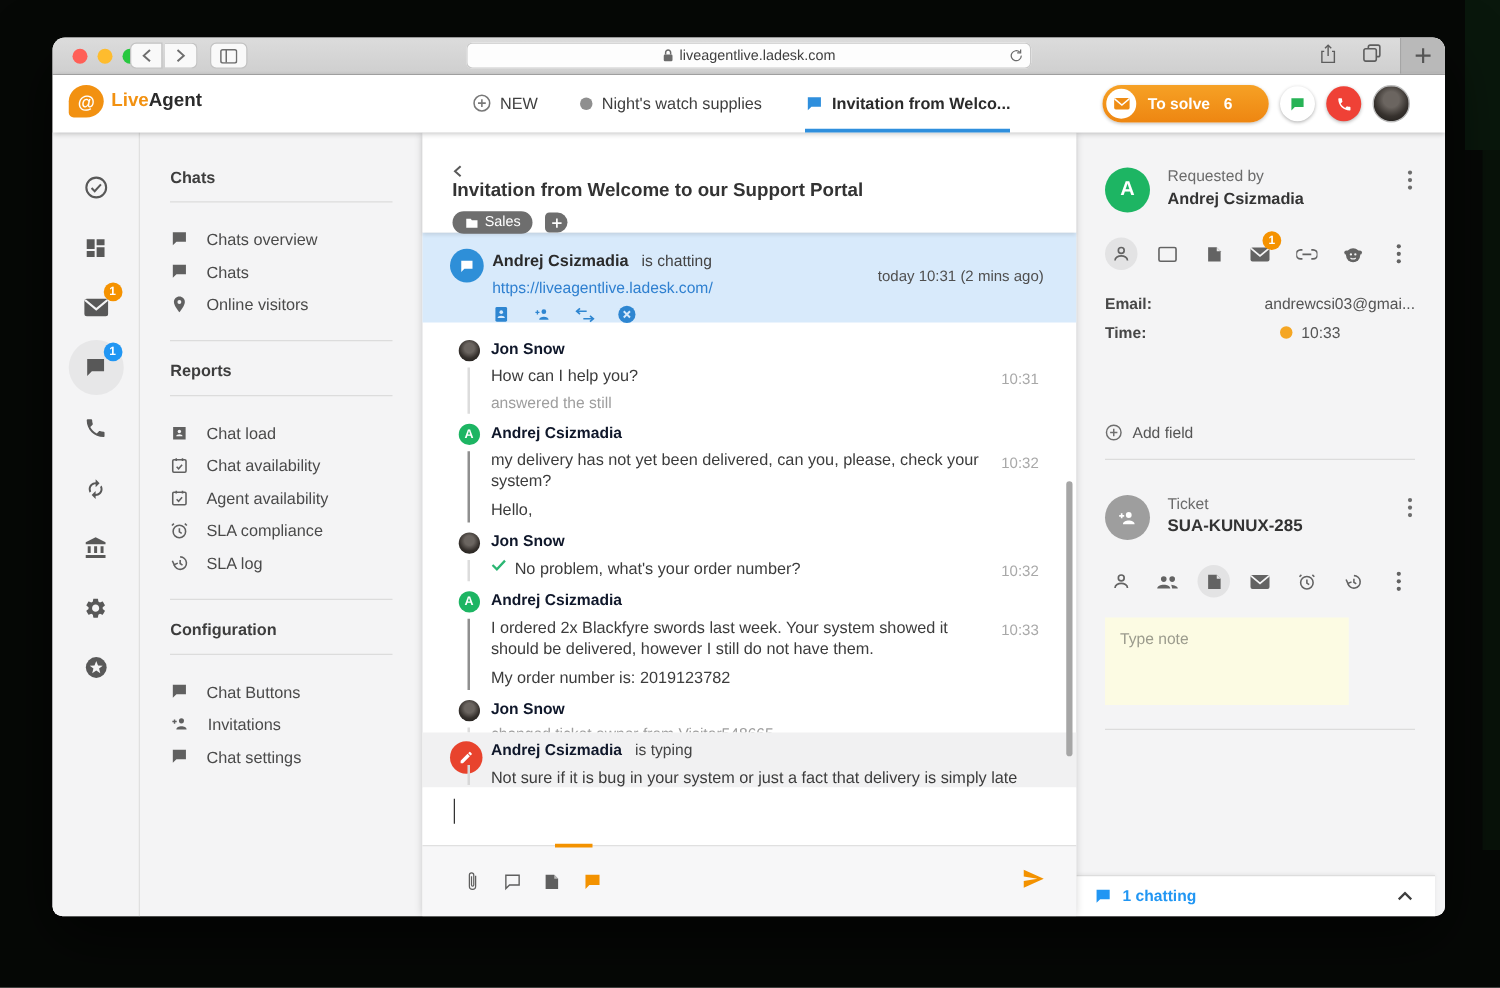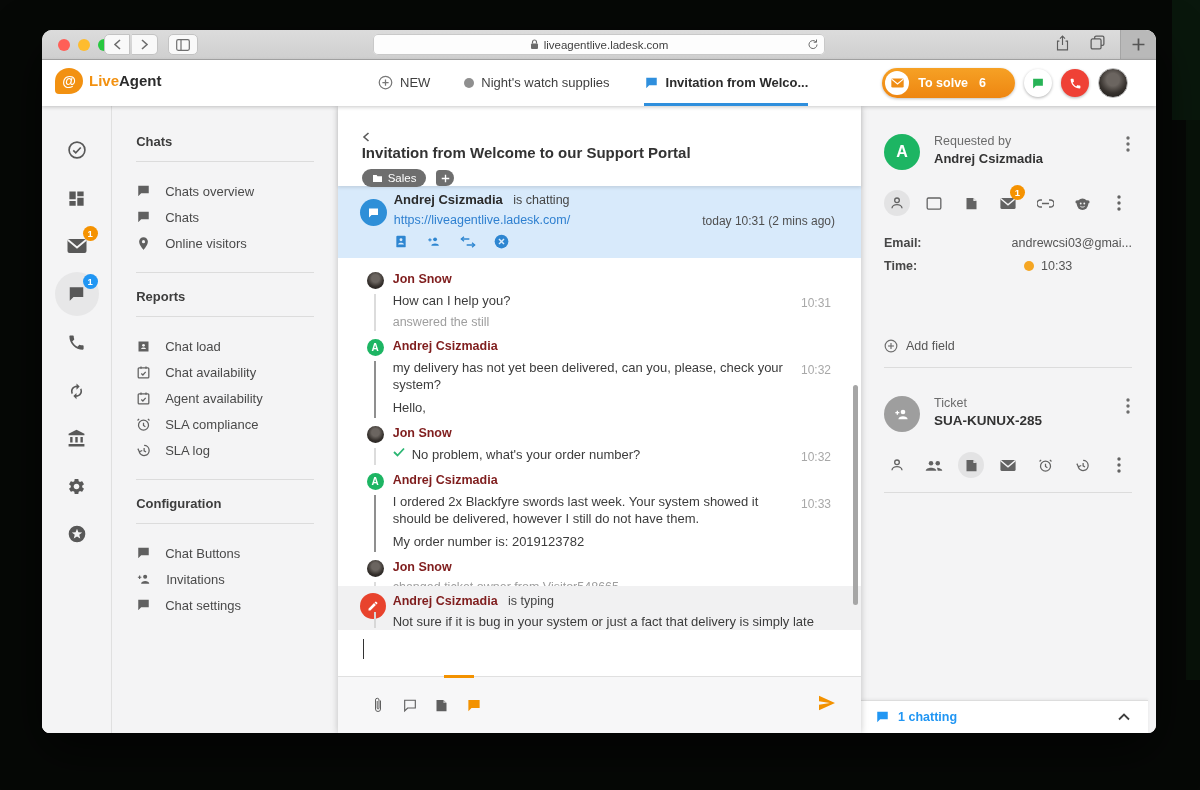--- a/index.html
+++ b/index.html
@@ -63,36 +63,36 @@
   .menu-gap { height:16px; }
 
   .main { position:relative; width:560px; background:#fff; box-shadow:0 0 7px rgba(0,0,0,.22); z-index:10; display:flex; flex-direction:column; }
   .thead { height:80px; padding:8px 24px 0 24px; position:relative; z-index:5; box-shadow:0 2px 3px rgba(0,0,0,.10); background:#fff; }
   .back-ch { color:#5a5a5a; margin-left:-12px; }
   .ttitle { font-size:15px; font-weight:bold; color:#333; margin-top:2px; }
   .tagrow { display:flex; align-items:center; gap:10px; margin-top:8px; }
   .tagpill { background:#6e6e6e; color:#fff; font-size:11.5px; font-weight:normal; border-radius:9px; height:18px; display:flex; align-items:center; gap:5px; padding:0 10px; }
   .tagadd { width:18px; height:16px; background:#6e6e6e; border-radius:4px 9px 9px 4px; color:#fff; display:flex; align-items:center; justify-content:center; }
 
-  .banner { height:72px; background:#d8eafb; position:relative; padding:4px 24px 0 56px; }
+  .banner { height:72px; background:#d8eafb; position:relative; padding:14px 24px 0 56px; }
   .banner-av { position:absolute; left:22px; top:13px; width:27px; height:27px; border-radius:50%; background:#2e8fd8; color:#fff; display:flex; align-items:center; justify-content:center; }
   .banner-name { font-size:13px; font-weight:bold; color:#2b2b2b; }
   .banner-status { font-size:12.5px; color:#444; margin-left:6px; }
   .banner-link { font-size:12.5px; color:#2f80d0; margin-top:5px; }
   .banner-time { position:absolute; right:26px; top:28px; font-size:12px; color:#4f4f4f; }
   .banner-icons { display:flex; gap:18px; margin-top:7px; color:#2e86d1; align-items:center; }
 
   .messages { flex:1; padding-top:14px; overflow:hidden; position:relative; }
   .msg { position:relative; padding:0 70px 10px 55px; }
   .msg-av { position:absolute; left:29px; top:0; width:17px; height:17px; border-radius:50%; }
   .msg-av.photo { background:radial-gradient(circle at 50% 38%, #6b6560 0 28%, #35302c 60%, #181614 100%); }
   .msg-av.green { background:#1db563; color:#fff; font-size:10px; font-weight:bold; display:flex; align-items:center; justify-content:center; }
   .msg-bar { position:absolute; left:36px; top:22px; bottom:8px; width:2px; background:#dcdcdc; }
   .msg-bar.dark { background:#8f8f8f; }
-  .mname { font-size:12.5px; font-weight:bold; color:#7f1d1d; }
+  .mname { font-size:12.5px; font-weight:bold; color:#0f172a; }
   .mline { font-size:13px; color:#3c3c3c; margin-top:6px; line-height:17px; display:flex; align-items:flex-start; gap:7px; }
   .mnote { font-size:12.5px; color:#9e9e9e; margin-top:6px; }
   .mtime { position:absolute; right:30px; top:24px; font-size:12px; color:#a8a8a8; }
   .chk { color:#2bb673; flex:0 0 auto; margin-top:1px; }
 
   .mscroll { position:absolute; right:3px; top:279px; width:5px; height:220px; background:#a6a6a6; border-radius:3px; z-index:20; }
 
   .typing { height:44px; background:#f1f1f2; position:relative; padding:5px 24px 0 55px; }
   .typing-av { position:absolute; left:22px; top:7px; width:26px; height:26px; border-radius:50%; background:#e8432d; color:#fff; display:flex; align-items:center; justify-content:center; }
   .typing-bar { position:absolute; left:36px; top:26px; bottom:2px; width:2px; background:#d7d7d7; }
@@ -759,20 +759,21 @@
               </svg>
             </span>
           <span class="rp-ic">
               <svg width="4" height="16" viewBox="0 0 4 16">
                 <circle cx="2" cy="2" r="1.7" fill="currentColor"></circle>
                 <circle cx="2" cy="8" r="1.7" fill="currentColor"></circle>
                 <circle cx="2" cy="14" r="1.7" fill="currentColor"></circle>
               </svg>
             </span>
         </div>
+        <textarea class="notearea" placeholder="Type note" style=""></textarea>
         <div class="rp-div"></div>
       </div>
 
       <div class="rp-footer">
         <span class="fch">
           <svg width="15" height="14" viewBox="0 0 24 24">
               <path d="M3 3h18v13H8l-5 5z" fill="#2196f3"></path>
             </svg>
           <span>1 chatting</span>
         </span>

